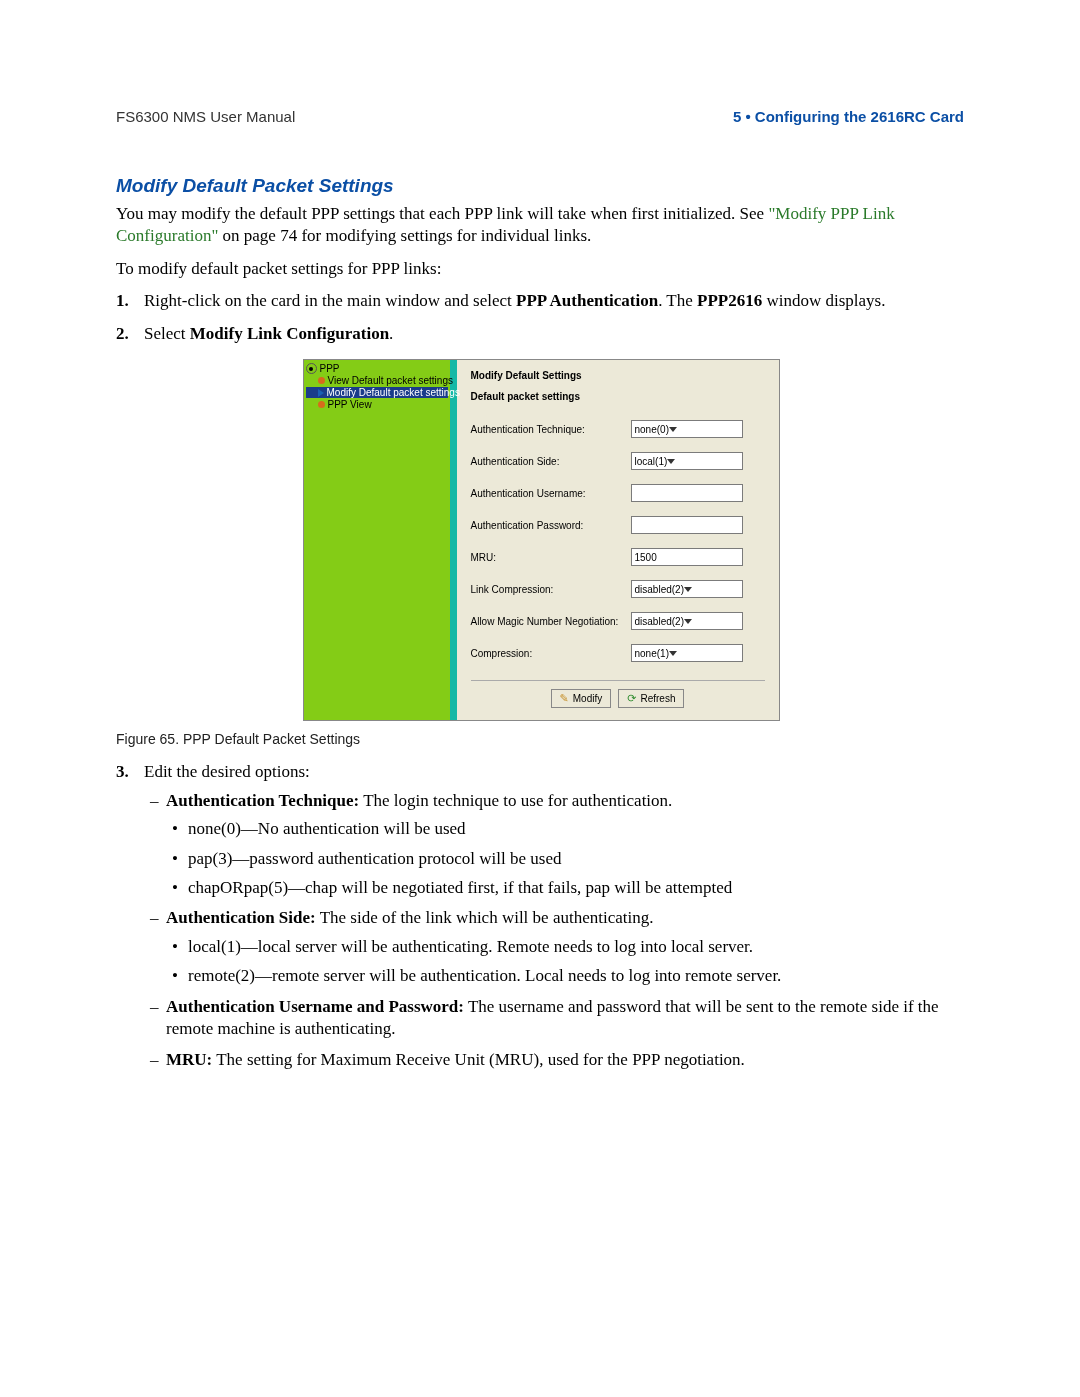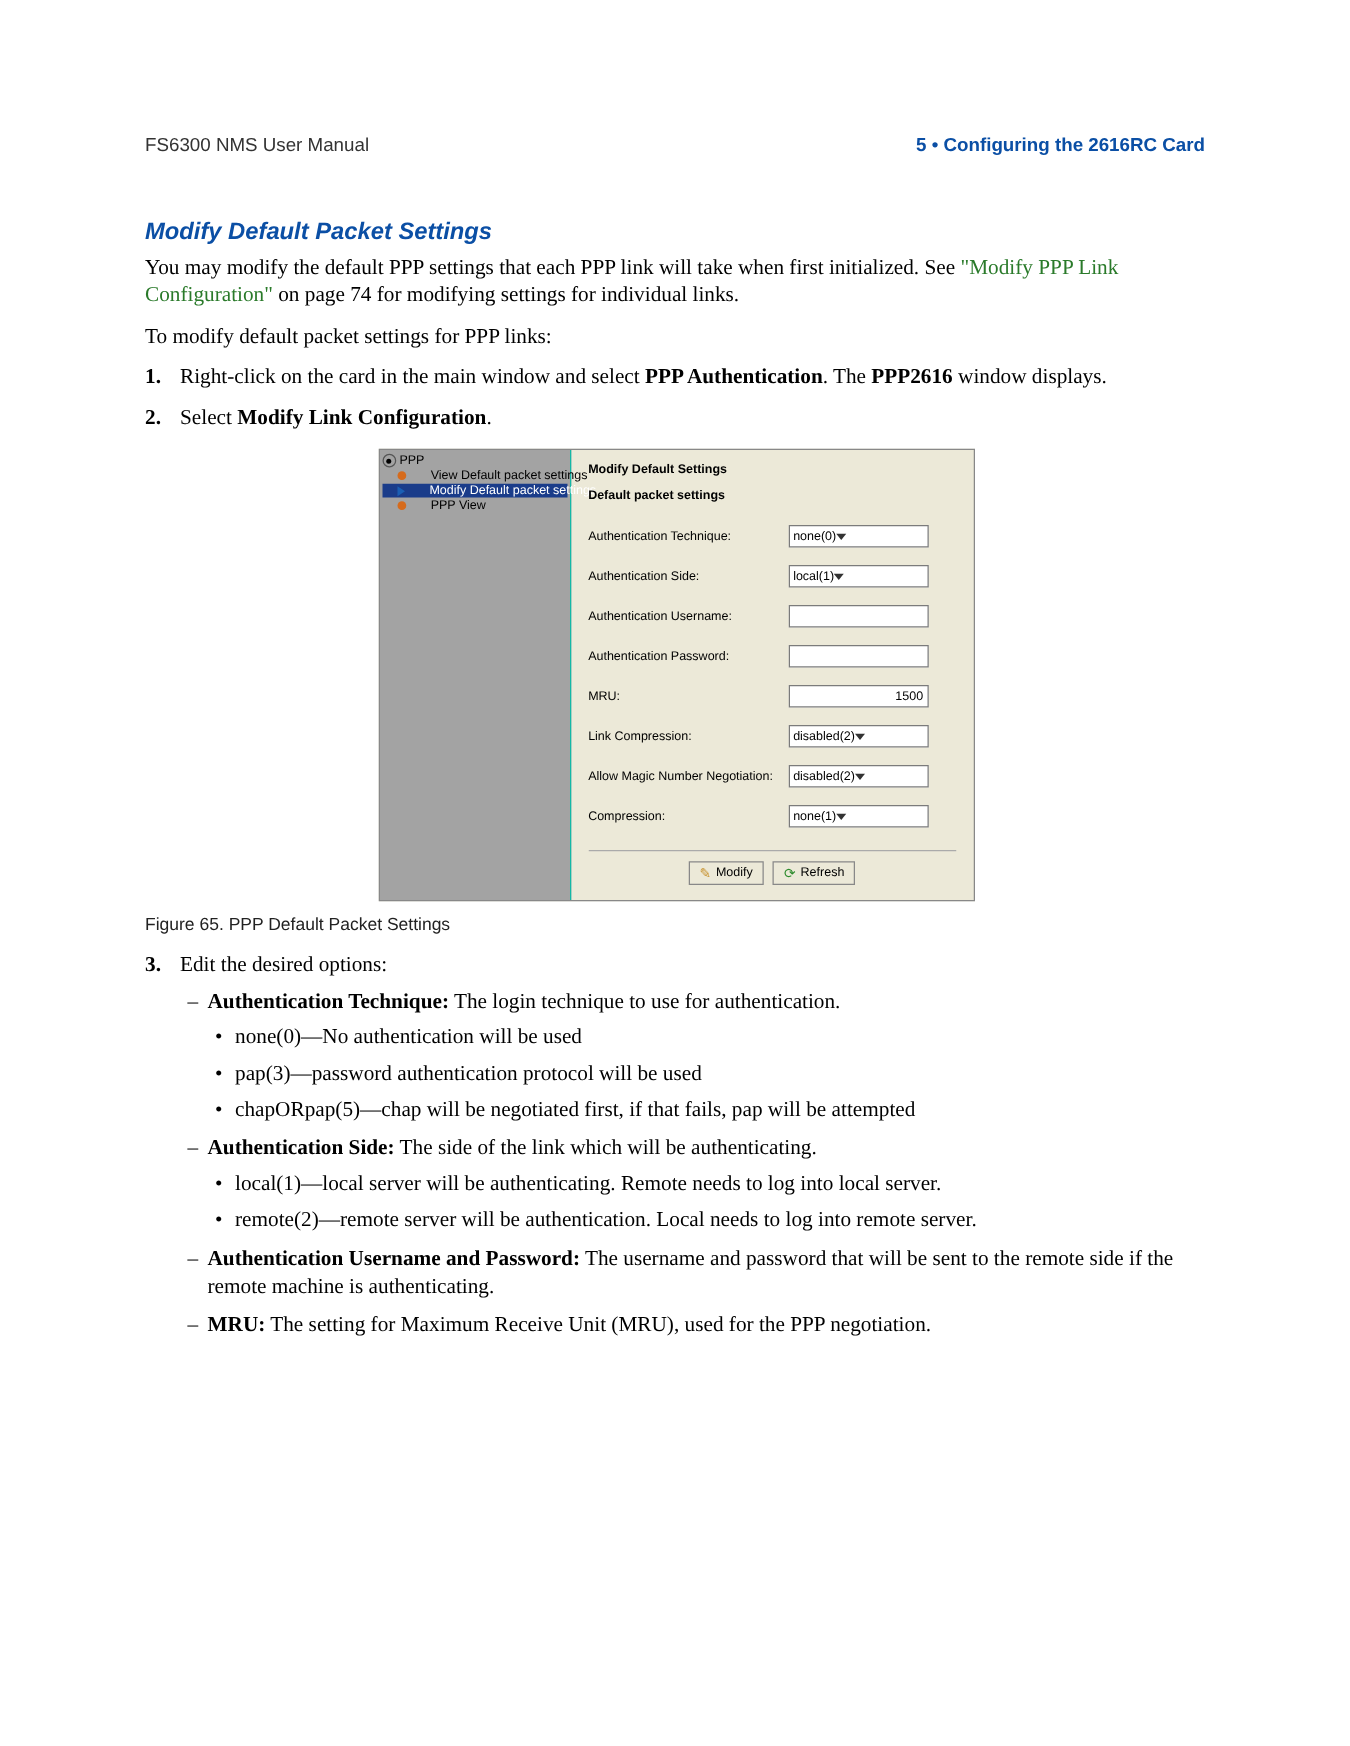--- a/index.html
+++ b/index.html
@@ -52,39 +52,39 @@
     width: 475px;
     border: 1px solid #888;
     font-family: "Segoe UI", Tahoma, sans-serif;
     font-size: 11px;
     color: #000;
     background: #ece9d8;
     display: flex;
   }
   .tree-pane {
     width: 153px;
-    background: #a3a3a3;
-    border-right: 1px solid #14b8a6;
+    background: #84cc16;
+    border-right: 7px solid #14b8a6;
     padding: 3px 2px;
     box-sizing: border-box;
   }
   .tree-root { font-size: 10px; display: flex; align-items: center; gap: 3px; margin-bottom: 1px; }
-  .tree-item { font-size: 10px; display: flex; align-items: center; gap: 20px; padding-left: 12px; white-space: nowrap; margin-bottom: 1px; }
+  .tree-item { font-size: 10px; display: flex; align-items: center; gap: 3px; padding-left: 12px; white-space: nowrap; margin-bottom: 1px; }
   .tree-item.selected { background: #1a3c8a; color: #fff; }
   .radio-dot { width: 9px; height: 9px; border: 1px solid #555; border-radius: 50%; display: inline-flex; align-items: center; justify-content: center; flex-shrink: 0; }
   .radio-dot::after { content: ""; width: 4px; height: 4px; background: #000; border-radius: 50%; display: block; }
   .bullet-orange { width: 7px; height: 7px; background: #d66b1c; border-radius: 50%; flex-shrink:0; }
   .bullet-blue { width: 0; height: 0; border-top: 4px solid transparent; border-bottom: 4px solid transparent; border-left: 6px solid #1a5fb4; flex-shrink:0; }
   .right-pane { flex: 1; padding: 10px 14px 12px 14px; box-sizing: border-box; }
   .fieldset-label { font-size: 10px; font-weight: bold; margin-bottom: 10px; }
   .sub-label { font-size: 10px; font-weight: bold; margin-bottom: 18px; }
   .form-row { display: flex; align-items: center; margin-bottom: 14px; }
   .form-row label { width: 160px; font-size: 10px; }
   .form-row .ctrl { width: 112px; height: 18px; background: #fff; border: 1px solid #7b7b7b; font-size: 10px; padding: 0 3px; box-sizing: border-box; display: flex; align-items: center; justify-content: flex-start; }
-  .form-row .ctrl.input { justify-content: flex-end; }
+  .form-row .ctrl.input { justify-content: flex-start; }
   .dd-arrow { width: 7px; height: 7px; display: inline-block; }
   .dd-arrow::before { content: ""; display: block; width: 0; height: 0; border-left: 4px solid transparent; border-right: 4px solid transparent; border-top: 5px solid #333; margin-top: 1px; }
   .rule { border: none; border-top: 1px solid #aaa; margin: 18px 0 8px 0; }
   .btn-row { text-align: center; }
   .wbtn { display: inline-flex; align-items: center; gap: 4px; border: 1px solid #888; background: #ece9d8; padding: 2px 8px; font-size: 10px; margin: 0 2px; }
   .ico-pencil { color: #c7922f; font-size: 11px; }
   .ico-refresh { color: #2b8a2b; font-size: 11px; }
 
   .footer-row {
     position: absolute;

